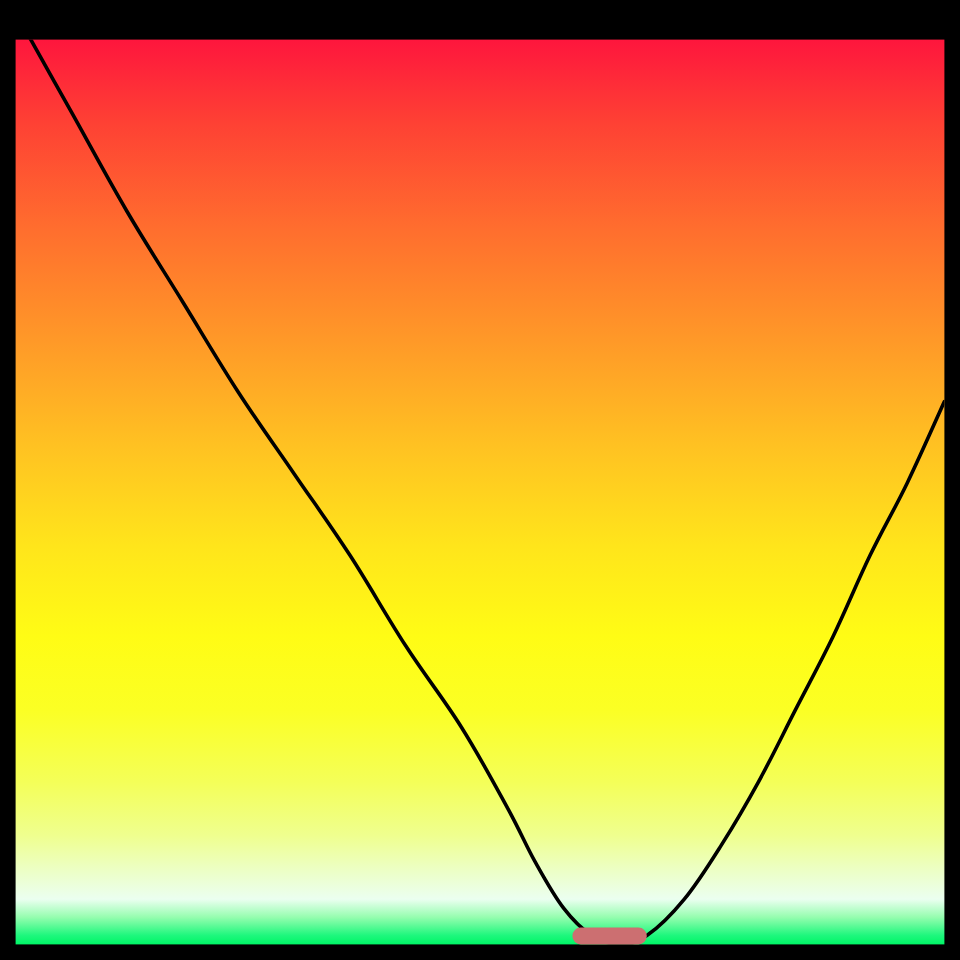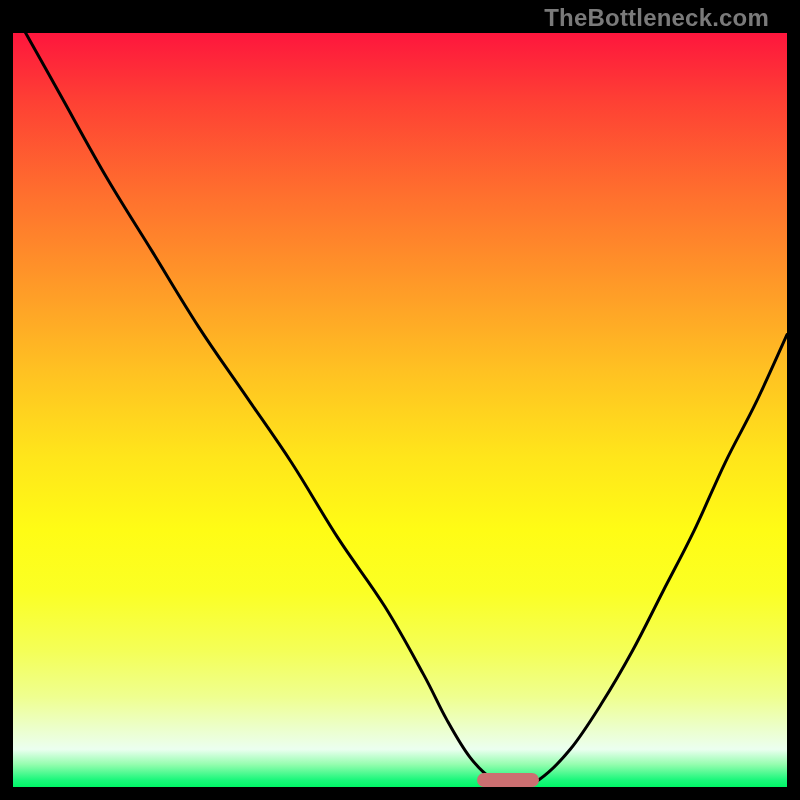--- a/index.html
+++ b/index.html
@@ -71,21 +71,20 @@
     font-weight: bold;
     color: #7a7a7a;
     letter-spacing: 0.2px;
   }
 </style>
 </head>
 <body>
 
 <div class="frame">
 
-  <div class="watermark">TheBottleneck.com</div>
 
   <div class="plot-area">
 
     <div class="gradient-bg"></div>
 
     <svg class="curve-svg" viewBox="0 0 774 754" preserveAspectRatio="none">
       <path id="curve-path" d="M 0 -22.620000000000005 C 8.3592 -7.690800000000015, 29.7216 30.461599999999937, 46.44 60.319999999999936 C 63.1584 90.17839999999994, 76.16159999999999 114.75879999999997, 92.88 143.26 C 109.5984 171.76120000000003, 122.60159999999999 191.51600000000008, 139.32 218.66000000000008 C 156.0384 245.8040000000001, 169.0416 268.27320000000003, 185.76 294.06 C 202.4784 319.8468, 215.4816 337.49039999999997, 232.2 361.91999999999996 C 248.9184 386.34959999999995, 261.9216 403.99320000000006, 278.64 429.78000000000003 C 295.35839999999996 455.5668, 308.3616 479.3932, 325.08 505.17999999999995 C 341.79839999999996 530.9667999999999, 356.1948 548.6103999999999, 371.52 573.04 C 386.8452 597.4696, 399.0744 620.5419999999999, 410.22 640.9 C 421.36560000000003 661.258, 425.08080000000007 671.2108, 433.44000000000005 686.14 C 441.79920000000004 701.0692, 448.3008 712.9824, 456.65999999999997 723.84 C 465.01919999999996 734.6976000000001, 471.5208 741.0312, 479.88 746.46 C 488.2392 751.8888000000001, 494.74080000000004 754, 503.1 754 C 511.4592 754, 516.5676000000001 753.2460000000001, 526.32 746.46 C 536.0724 739.674, 546.1344 729.872, 557.28 716.3 C 568.4255999999999 702.728, 577.0944 688.7035999999999, 588.24 671.06 C 599.3856000000001 653.4164, 608.0544000000001 638.6379999999999, 619.2 618.28 C 630.3456 597.922, 639.0144 579.6752, 650.16 557.96 C 661.3055999999999 536.2448, 669.9744 520.7124, 681.12 497.64 C 692.2656000000001 474.56759999999997, 700.9344000000001 452.85240000000005, 712.08 429.78000000000003 C 723.2256 406.7076, 731.8944 392.5324, 743.04 369.46 C 754.1855999999999 346.38759999999996, 768.4272 313.8148, 774 301.6" fill="none" stroke="#000000" stroke-width="3" stroke-linecap="round"></path>
     </svg>
 
     <div id="marker" class="marker" style="left: 464.4px; width: 61.92px; top: 740px;"></div>

